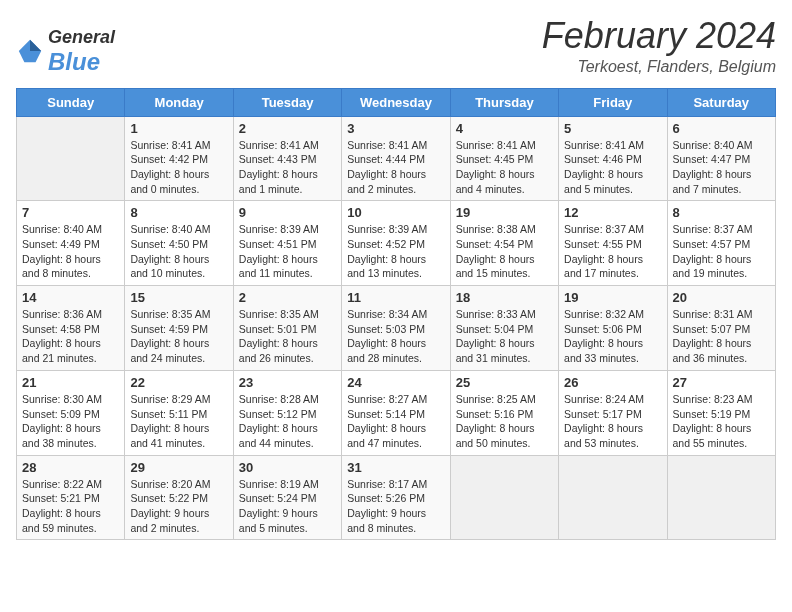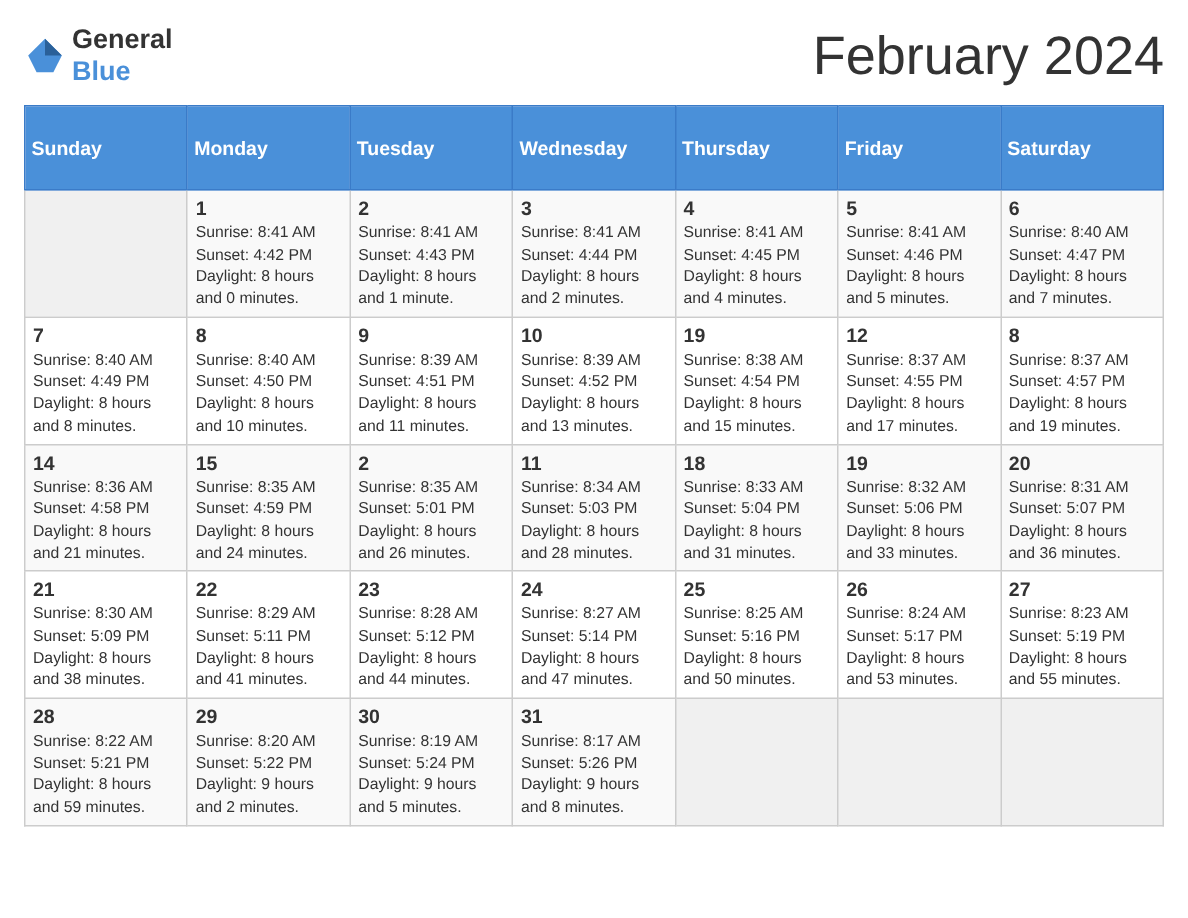--- a/index.html
+++ b/index.html
@@ -6,35 +6,36 @@
     body {
       font-family: Arial, sans-serif;
       background: #fff;
       width: 792px;
       min-height: 612px;
       padding: 16px;
     }
     .header {
       display: flex;
       justify-content: space-between;
-      align-items: center;
+      align-items: flex-end;
       margin-bottom: 12px;
+      font-style: italic;
     }
     .logo {
       display: flex;
       align-items: center;
       gap: 4px;
     }
     .logo-text-general {
       font-size: 18px;
       font-weight: bold;
       color: #333;
     }
     .logo-text-blue {
-      font-size: 18px;
+      font-size: 24px;
       font-weight: bold;
       color: #4a90d9;
     }
     .logo-icon {
       width: 28px;
       height: 28px;
     }
     .title-block {
       text-align: right;
     }
@@ -50,22 +51,22 @@
       margin-top: 2px;
     }
     table {
       width: 100%;
       border-collapse: collapse;
       font-size: 11px;
     }
     thead tr th {
       background: #4a90d9;
       color: #fff;
-      padding: 20px 4px;
-      text-align: left;
+      padding: 6px 4px;
+      text-align: center;
       font-size: 13px;
       font-weight: bold;
       border: 1px solid #3a7bc8;
     }
     tbody tr td {
       border: 1px solid #ccc;
       vertical-align: top;
       padding: 4px 5px;
       width: 14.28%;
       height: 76px;
@@ -98,20 +99,21 @@
       <polygon points="20,4 36,20 28,36 12,36 4,20" fill="#4a90d9"></polygon>
       <polygon points="20,4 36,20 20,20" fill="#2a6099"></polygon>
     </svg>
     <div>
       <span class="logo-text-general">General</span><br>
       <span class="logo-text-blue">Blue</span>
     </div>
   </div>
   <div class="title-block">
     <div class="month-title">February 2024</div>
+    <div class="location-title">Terkoest, Flanders, Belgium</div>
   </div>
 </div>
 
 <table>
   <thead>
     <tr>
     <th>Sunday</th>
         <th>Monday</th>
         <th>Tuesday</th>
         <th>Wednesday</th>

